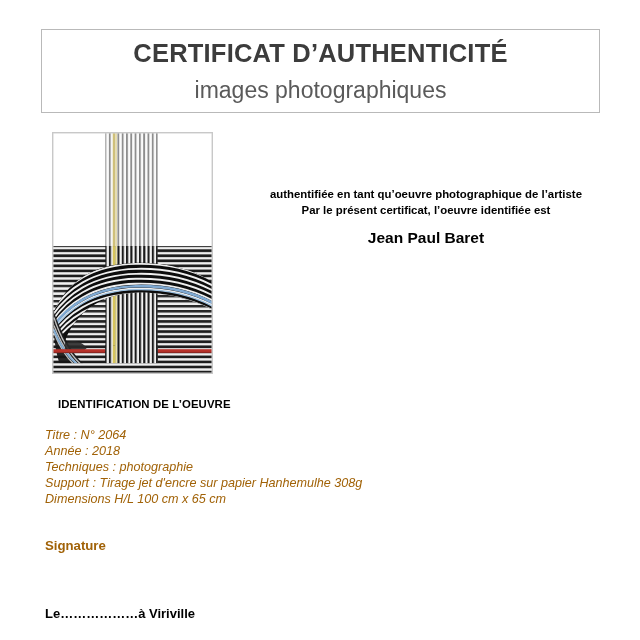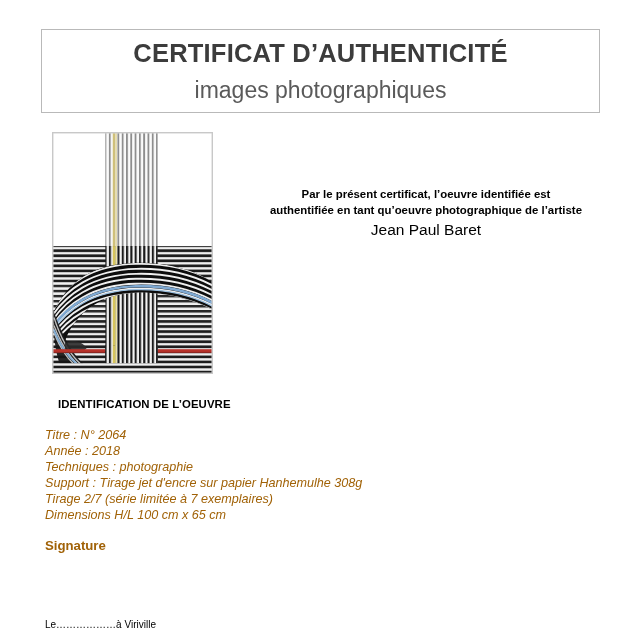--- a/index.html
+++ b/index.html
@@ -79,24 +79,24 @@
   }
   .statement-line {
     font-size: 11.4px;
     font-weight: bold;
     line-height: 1.42;
     color: #000;
     white-space: nowrap;
   }
   .artist-name {
     font-size: 15.5px;
-    font-weight: normal;
+    font-weight: bold;
     line-height: 1.42;
     color: #000;
-    margin-top: 1px;
+    margin-top: 9px;
     white-space: nowrap;
   }
 
   
   .ident-heading {
     position: absolute;
     left: 58px;
     top: 398px;
     font-size: 11.4px;
     font-weight: bold;
@@ -127,23 +127,23 @@
     top: 538px;
     font-size: 13.2px;
     font-weight: bold;
     color: #a16207;
     white-space: nowrap;
     text-align: right;
   }
   .place-line {
     position: absolute;
     left: 45px;
-    top: 619px;
-    font-size: 10px;
-    font-weight: normal;
+    top: 606px;
+    font-size: 13px;
+    font-weight: bold;
     color: #000;
     white-space: nowrap;
   }
 </style>
 </head>
 <body>
 
 <div class="title-box">
   <div class="title-main">CERTIFICAT D’AUTHENTICITÉ</div>
   <div class="title-sub">images photographiques</div>
@@ -250,31 +250,30 @@
       <rect x="63.4" y="214" width="1.2" height="28" fill="#ece08e"></rect>
 
       <rect x="0" y="232" width="161" height="10" fill="url(#hstripe)"></rect>
 
       <rect x="0" y="0" width="161" height="242" fill="none" stroke="#d0d0d0" stroke-width="1"></rect>
     </g>
   </svg>
 </div>
 
 <div class="statement">
+  <div class="statement-line">authentifiée en tant qu’oeuvre photographique de l’artiste</div>
   <div class="statement-line">Par le présent certificat, l’oeuvre identifiée est</div>
-  <div class="statement-line">authentifiée en tant qu’oeuvre photographique de l’artiste</div>
   <div class="artist-name">Jean Paul Baret</div>
 </div>
 
 <div class="ident-heading">IDENTIFICATION DE L’OEUVRE</div>
 
 <ul class="ident-list" id="ident-list">
     <li>Titre : N° 2064</li>
     <li>Année : 2018</li>
     <li>Techniques : photographie</li>
     <li>Support : Tirage jet d'encre sur papier Hanhemulhe 308g</li>
-    <li>Tirage 2/7 (série limitée à 7 exemplaires)</li>
     <li>Dimensions H/L 100 cm x 65 cm</li>
   </ul>
 
 <div class="signature-label">Signature</div>
 
 <div class="place-line">Le………………à Viriville</div>
 
 </body></html>

